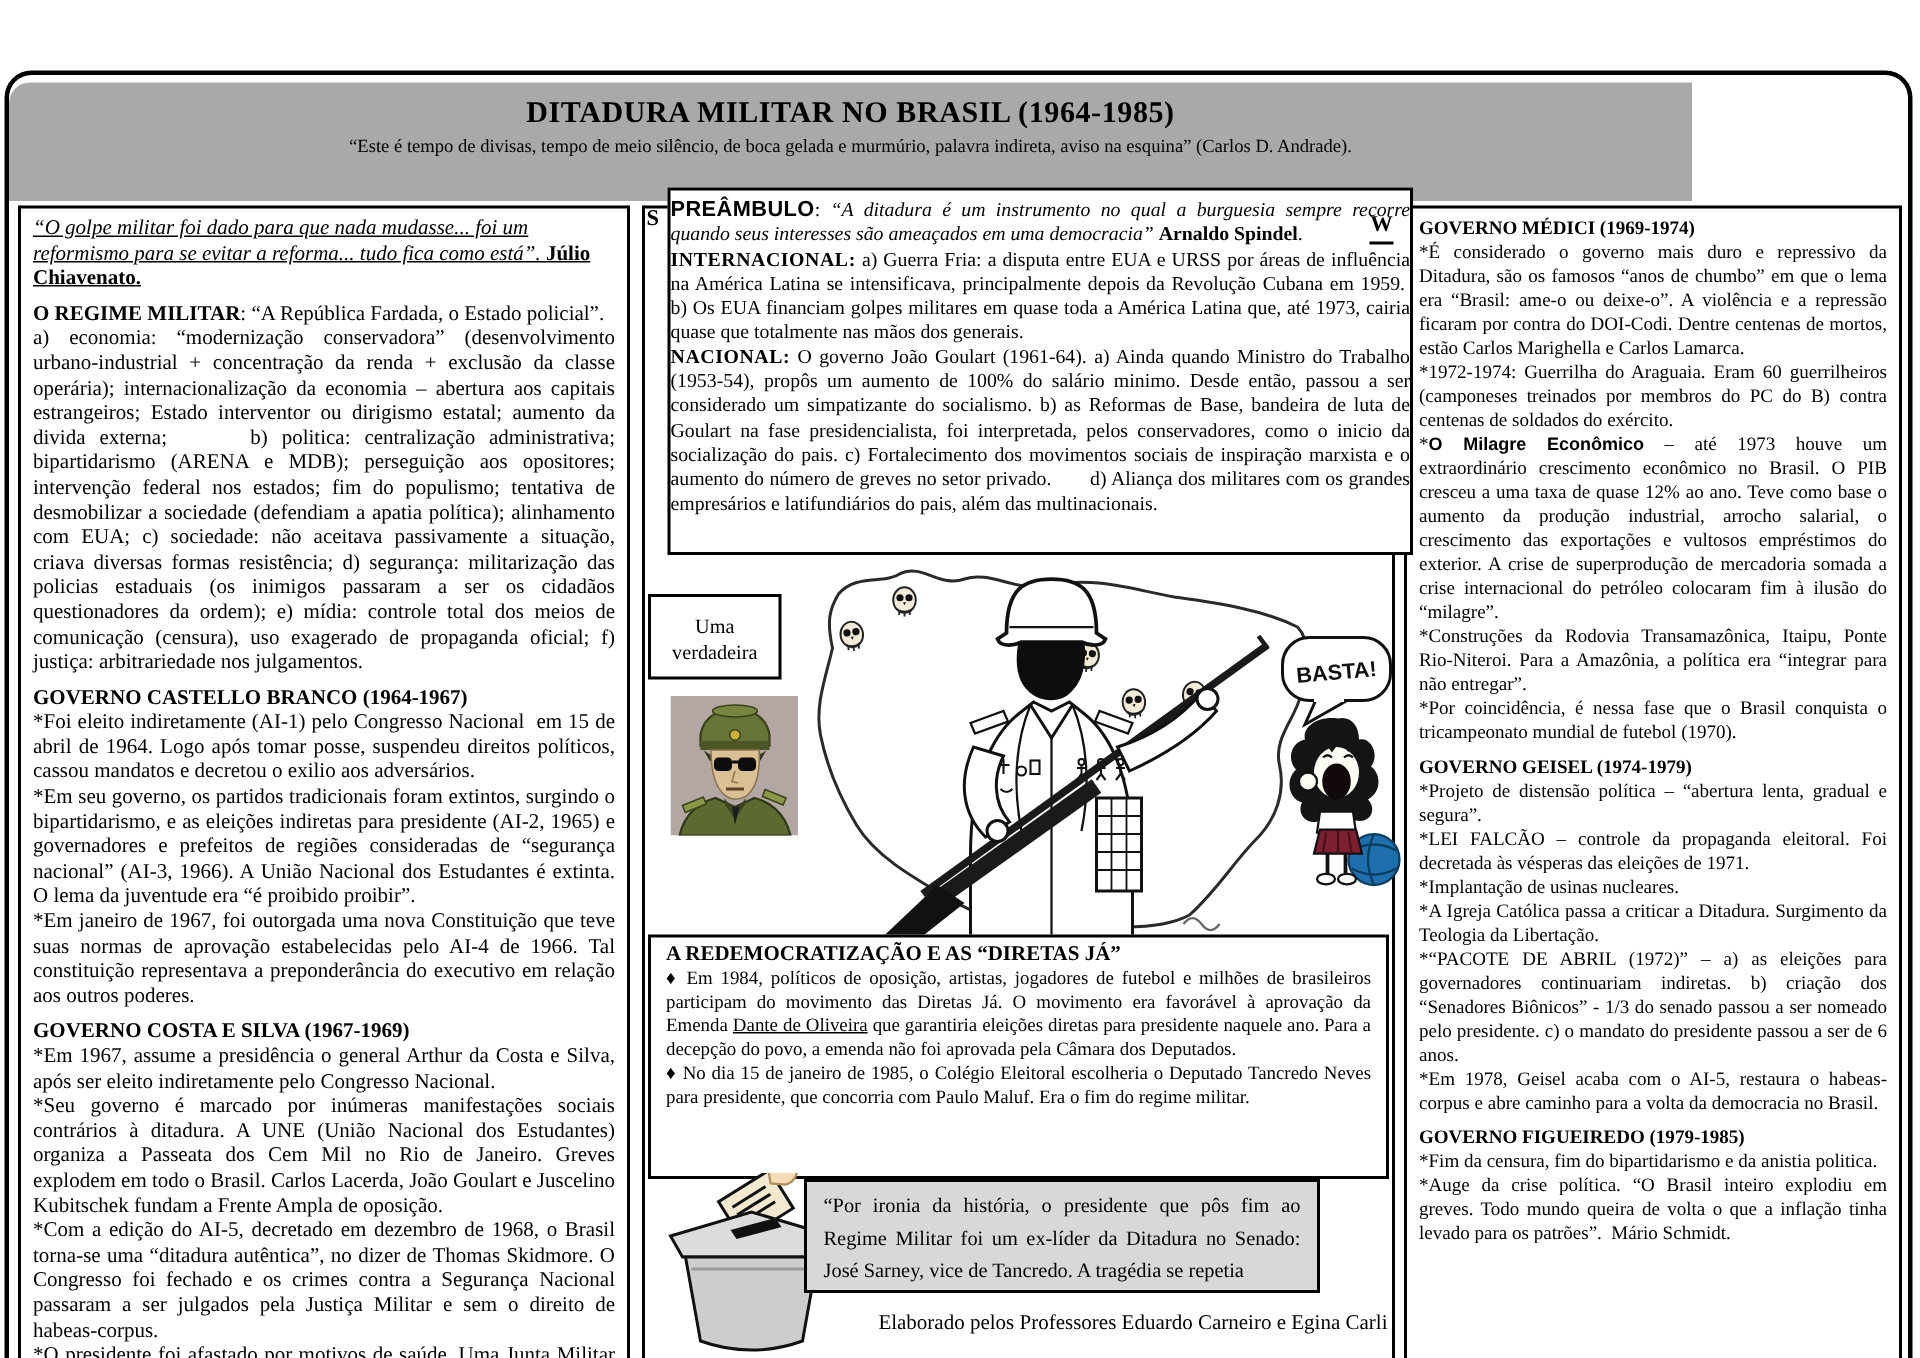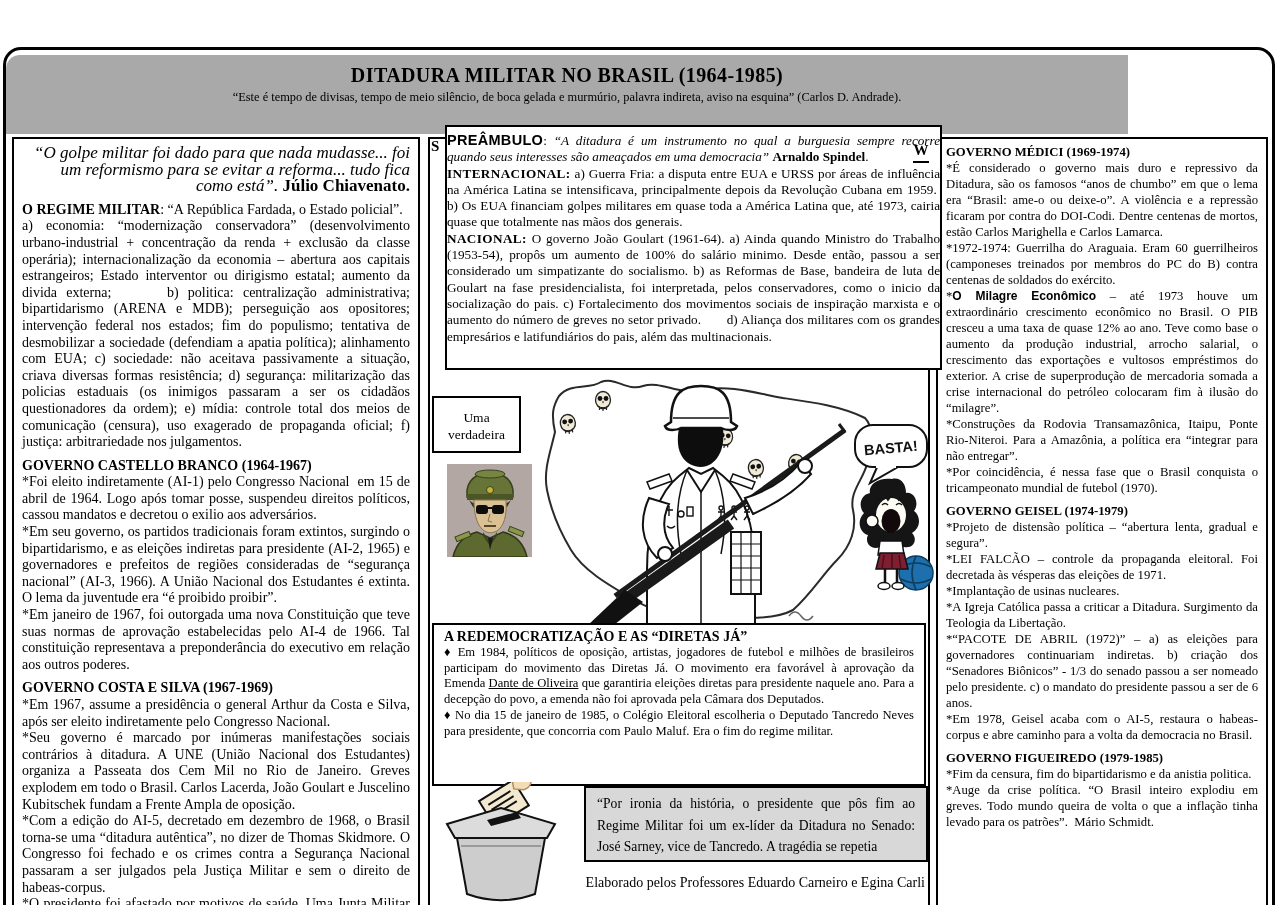--- a/index.html
+++ b/index.html
@@ -11,31 +11,31 @@
           border-radius:14px 0 0 0;z-index:1;}
   .title{padding-top:9px;font-size:20px;font-weight:bold;letter-spacing:.4px;}
   .subtitle{font-size:12.4px;margin-top:3px;}
   .box{position:absolute;box-sizing:border-box;background:#fff;border:2px solid #000;
        text-align:justify;overflow:hidden;z-index:1;}
   .leftcol{left:12px;top:100px;width:408px;height:772px;padding:6px 8px;font-size:14px;line-height:16.6px;}
   .midcol{left:428px;top:100px;width:502px;height:772px;padding:0;}
   .rightcol{left:936px;top:100px;width:332px;height:772px;padding:5px 8px;font-size:12.7px;line-height:16px;}
   .preamble{left:445px;top:88px;width:497px;height:245px;padding:5px 0;font-size:13.2px;line-height:16.3px;z-index:3;}
   .redemoc{left:432px;top:586px;width:494px;height:163px;padding:4px 10px;font-size:12.6px;line-height:15.8px;z-index:2;}
-  .ironybox{left:584px;top:749px;width:344px;height:76px;padding:5px 11px;font-size:13.6px;line-height:21.5px;z-index:2;}
+  .ironybox{left:536px;top:749px;width:344px;height:76px;padding:5px 11px;font-size:13.6px;line-height:21.5px;z-index:2;}
   .umabox{left:432px;top:359px;width:89px;height:57px;text-align:center;font-size:13.5px;line-height:17px;
           padding-top:11px;z-index:2;}
   .credit{position:absolute;left:545px;top:838px;width:380px;text-align:right;font-size:14px;z-index:2;}
   .frag{position:absolute;font-weight:bold;font-size:15px;z-index:4;}
   .frag-s{left:431px;top:101px;}
   .frag-w{left:913px;top:105px;width:16px;text-align:center;border-bottom:2px solid #000;height:19px;}
   p{margin:0;}
   .h{font-weight:bold;}
   .sect{margin-top:7px;}
-  .lquote{text-align:right;font-size:17px;}
+  .lquote{text-align:left;font-size:14px;text-decoration:underline;}
   .lquote i{font-style:italic;}
   .sansb{font-family:"Liberation Sans","DejaVu Sans",sans-serif;font-weight:bold;font-size:12px;}
   .plabel{font-family:"Liberation Sans","DejaVu Sans",sans-serif;font-weight:bold;font-size:14.5px;letter-spacing:.3px;}
   .blabel{font-weight:bold;letter-spacing:.4px;}
   .u{text-decoration:underline;}
   .art{position:absolute;z-index:2;}
 </style>
 </head>
 <body>
 

